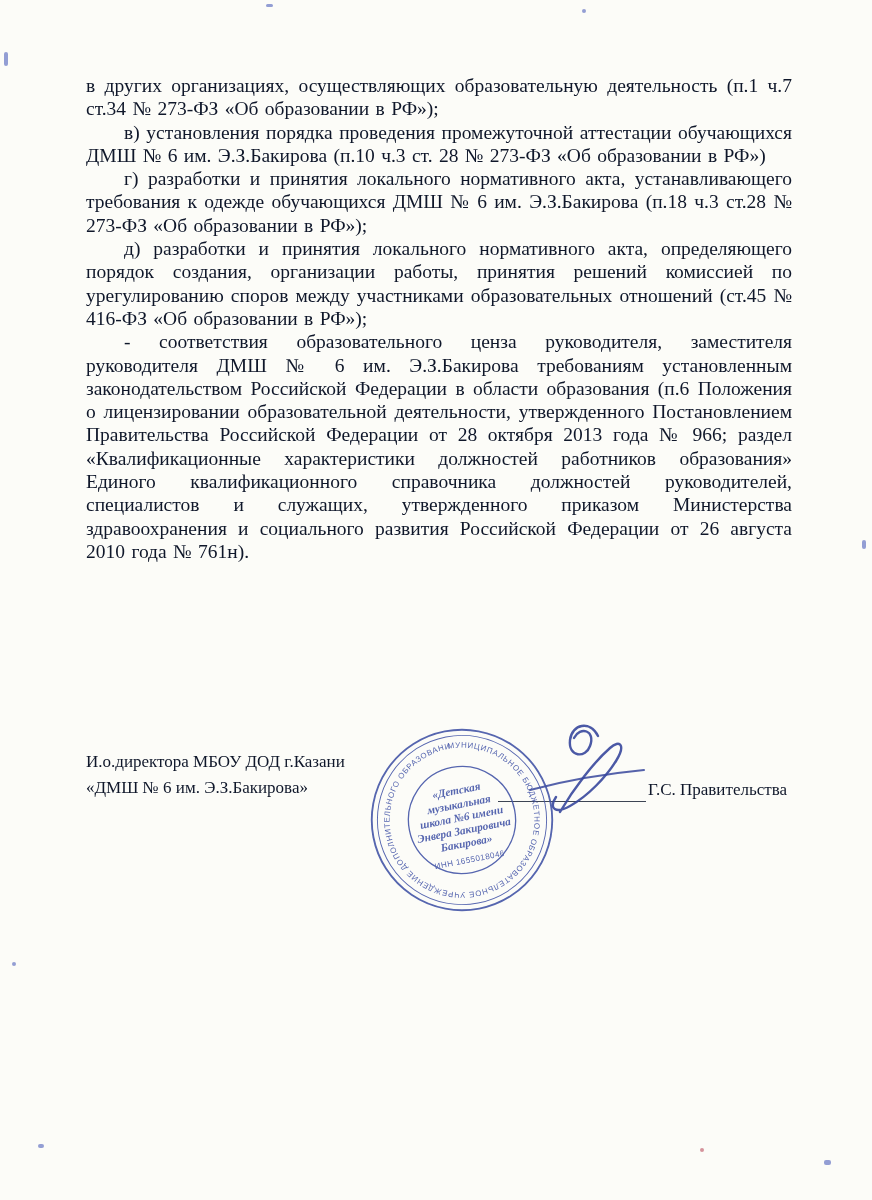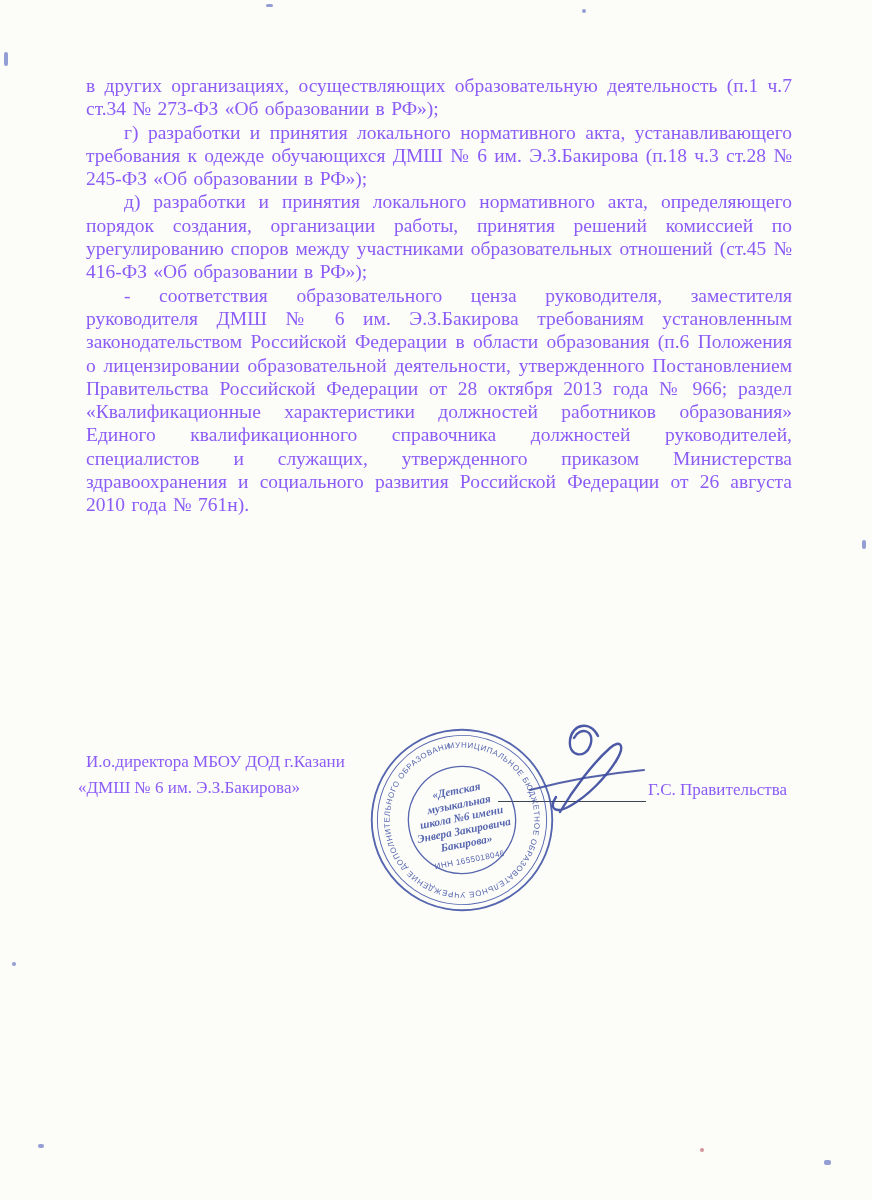--- a/index.html
+++ b/index.html
@@ -5,42 +5,42 @@
   html, body {
     margin: 0; padding: 0;
     background: #f6f6f2;
   }
   .page {
     position: relative;
     width: 872px; height: 1200px;
     margin: 0 auto;
     background: #fcfcf8;
     font-family: "Liberation Serif", "DejaVu Serif", serif;
-    color: #8b5cf6;
+    color: #0f172a;
     overflow: hidden;
   }
   .textblock {
     position: absolute;
     left: 86px; top: 74px;
     width: 706px;
     font-size: 19.5px;
     line-height: 23.3px;
     text-align: justify;
     word-spacing: 1.5px;
   }
   .para { margin: 0; text-indent: 38px; }
   .para.first { text-indent: 0; }
 
   .sig-l1, .sig-l2, .sig-name {
     position: absolute;
     font-size: 17px;
     white-space: nowrap;
   }
   .sig-l1 { left: 86px; top: 752px; }
-  .sig-l2 { left: 78px; top: 778px; }
+  .sig-l2 { left: 86px; top: 778px; }
   .sig-name { left: 648px; top: 780px; }
   .sig-underline {
     position: absolute;
     left: 498px; top: 781px;
     width: 148px; height: 20px;
     border-bottom: 1.6px solid #3d4554;
   }
 
   .stamp {
     position: absolute;
@@ -83,21 +83,22 @@
   }
   .speck.red { background: #c05a6a; }
 </style>
 </head>
 <body>
 
 <div class="page">
 
   <main class="textblock">
     <p class="para first">в других организациях, осуществляющих образовательную деятельность (п.1 ч.7 ст.34 № 273-ФЗ «Об образовании в РФ»);</p>
-    <p class="para">г) разработки и принятия локального нормативного акта, устанавливающего требования к одежде обучающихся ДМШ № 6 им. Э.З.Бакирова (п.18 ч.3 ст.28 № 245-ФЗ «Об образовании в РФ»);</p>
+    <p class="para">в) установления порядка проведения промежуточной аттестации обучающихся ДМШ № 6 им. Э.З.Бакирова (п.10 ч.3 ст. 28 № 273-ФЗ «Об образовании в РФ»)</p>
+    <p class="para">г) разработки и принятия локального нормативного акта, устанавливающего требования к одежде обучающихся ДМШ № 6 им. Э.З.Бакирова (п.18 ч.3 ст.28 № 273-ФЗ «Об образовании в РФ»);</p>
     <p class="para">д) разработки и принятия локального нормативного акта, определяющего порядок создания, организации работы, принятия решений комиссией по урегулированию споров между участниками образовательных отношений (ст.45 № 416-ФЗ «Об образовании в РФ»);</p>
     <p class="para">- соответствия образовательного ценза руководителя, заместителя руководителя ДМШ № 6 им. Э.З.Бакирова требованиям установленным законодательством Российской Федерации в области образования (п.6 Положения о лицензировании образовательной деятельности, утвержденного Постановлением Правительства Российской Федерации от 28 октября 2013 года № 966; раздел «Квалификационные характеристики должностей работников образования» Единого квалификационного справочника должностей руководителей, специалистов и служащих, утвержденного приказом Министерства здравоохранения и социального развития Российской Федерации от 26 августа 2010 года № 761н).</p>
   </main>
 
   <div class="sig-l1">И.о.директора МБОУ ДОД г.Казани</div>
   <div class="sig-l2">«ДМШ № 6 им. Э.З.Бакирова»</div>
   <div class="sig-underline"></div>
   <div class="sig-name">Г.С. Правительства</div>
 
   <svg class="autograph" viewBox="0 0 140 110" aria-hidden="true">

